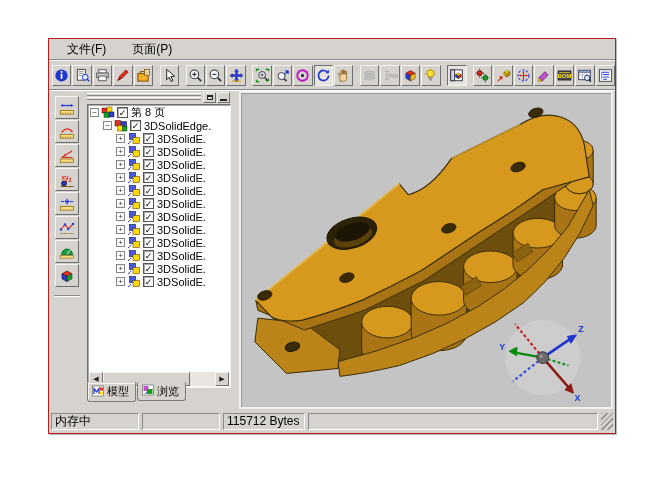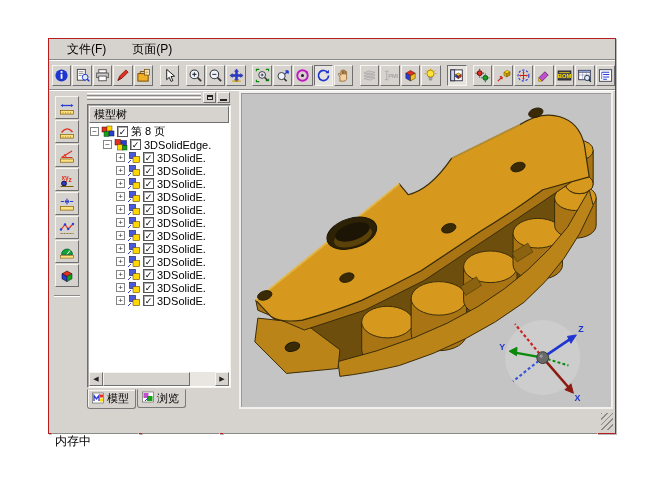--- a/index.html
+++ b/index.html
@@ -47,33 +47,33 @@
   .tico svg{width:14px;height:13px;display:block;}
   .tcb{width:11px;height:11px;background:#fff;border:1px solid #555;box-shadow:inset 1px 1px 0 #aaa;
     font-size:9px;line-height:10px;text-align:center;color:#000;margin-right:3px;flex:0 0 auto;}
   .tlabel{color:#000;}
   .hscroll{height:14px;flex:0 0 auto;display:flex;background:#d9d6d1;margin:0 1px 1px 1px;}
   .sc-btn{width:14px;height:14px;background:var(--chrome,#d6d3ce);border:1px solid;border-color:#f6f4ef #6f6f6f #6f6f6f #f6f4ef;
     font-size:7px;line-height:11px;text-align:center;color:#222;flex:0 0 auto;}
   .sc-track{flex:1;position:relative;background:#e9e6e1;}
   .sc-thumb{position:absolute;left:0;top:0;bottom:0;width:78%;background:var(--chrome,#d6d3ce);
     border:1px solid;border-color:#f6f4ef #6f6f6f #6f6f6f #f6f4ef;}
-  .tabs{position:absolute;left:2px;bottom:0;height:20px;display:flex;align-items:flex-start;}
+  .tabs{position:absolute;left:2px;bottom:7px;height:20px;display:flex;align-items:flex-start;}
   .tab{display:flex;align-items:center;gap:3px;font-size:11px;padding:2px 6px 3px 4px;height:19px;
     background:var(--chrome,#d6d3ce);border:1px solid #7a7a7a;border-top:1px solid var(--chrome,#d6d3ce);
     border-radius:0 0 3px 3px;margin-right:1px;}
   .tab svg{width:12px;height:12px;}
   .tab.active{height:20px;box-shadow:1px 1px 0 #f6f4ef inset;}
   
   .viewport{position:absolute;left:190px;top:52px;width:374px;height:318px;background:var(--canvas,#c4c4c4);
     border:2px solid #f2f0ec;box-shadow:inset 1px 1px 0 #9a9a9a;}
   .viewport svg{position:absolute;left:0;top:0;width:100%;height:100%;}
   
   .statusbar{position:absolute;left:2px;right:2px;bottom:3px;height:17px;display:flex;gap:3px;align-items:stretch;}
-  .sb-field{border:1px solid;border-color:#8a8a8a #ffffff #ffffff #8a8a8a;font-size:12px;line-height:14px;padding-left:3px;color:#000;margin-top:20px;}
+  .sb-field{border:1px solid;border-color:#8a8a8a #ffffff #ffffff #8a8a8a;font-size:12px;line-height:14px;padding-left:3px;color:#000;}
   .sb-0{width:88px}.sb-1{width:78px}.sb-2{width:82px}.sb-3{flex:1}
   .sb-grip{width:12px;background:
     repeating-linear-gradient(135deg,#8a8a8a 0 1px,transparent 1px 4px);}
 </style>
 </head>
 <body>
 
 <div class="window">
 
   <div class="menubar" id="menubar">
@@ -414,21 +414,20 @@
           <div></div>
         </div>
       <div class="grip-btn b1">
           <span class="g-restore"></span>
         </div>
       <div class="grip-btn b2">
           <span class="g-hide"></span>
         </div>
     </div>
     <div class="tree-frame">
-      <div class="tree-header">模型树</div>
       <div class="tree-body" id="tree-rows">
           <div class="trow">
             <span style="width: 2px; flex: 0 0 auto;"></span>
             <span class="texp">−</span>
             <span class="tico">
               <svg viewBox="0 0 14 13">
                 <rect x="1" y="2" width="5" height="5" fill="#e03020" stroke="#400" stroke-width=".5"></rect>
                 <rect x="6" y="1" width="5" height="5" fill="#ffd800" stroke="#640" stroke-width=".5"></rect>
                 <rect x="3" y="6.5" width="5" height="5" fill="#18a018" stroke="#042" stroke-width=".5"></rect>
                 <rect x="8" y="6" width="5" height="5" fill="#2b3cd6" stroke="#113" stroke-width=".5"></rect>
@@ -711,17 +710,18 @@
         <text x="36" y="-26" font-size="9" font-weight="bold" fill="var(--axis_z)">Z</text>
         <text x="32" y="44" font-size="9" font-weight="bold" fill="var(--axis_z)">X</text>
         <text x="-44" y="-8" font-size="9" font-weight="bold" fill="var(--axis_z)">Y</text>
       </g>
     </svg>
   </div>
 
   <div class="statusbar" id="statusbar">
       <div class="sb-field sb-0">内存中</div>
       <div class="sb-field sb-1"></div>
+      <div class="sb-field sb-2">115712 Bytes</div>
       <div class="sb-field sb-3"></div>
       <div class="sb-grip"></div>
     </div>
 
 </div>
 
 </body></html>

